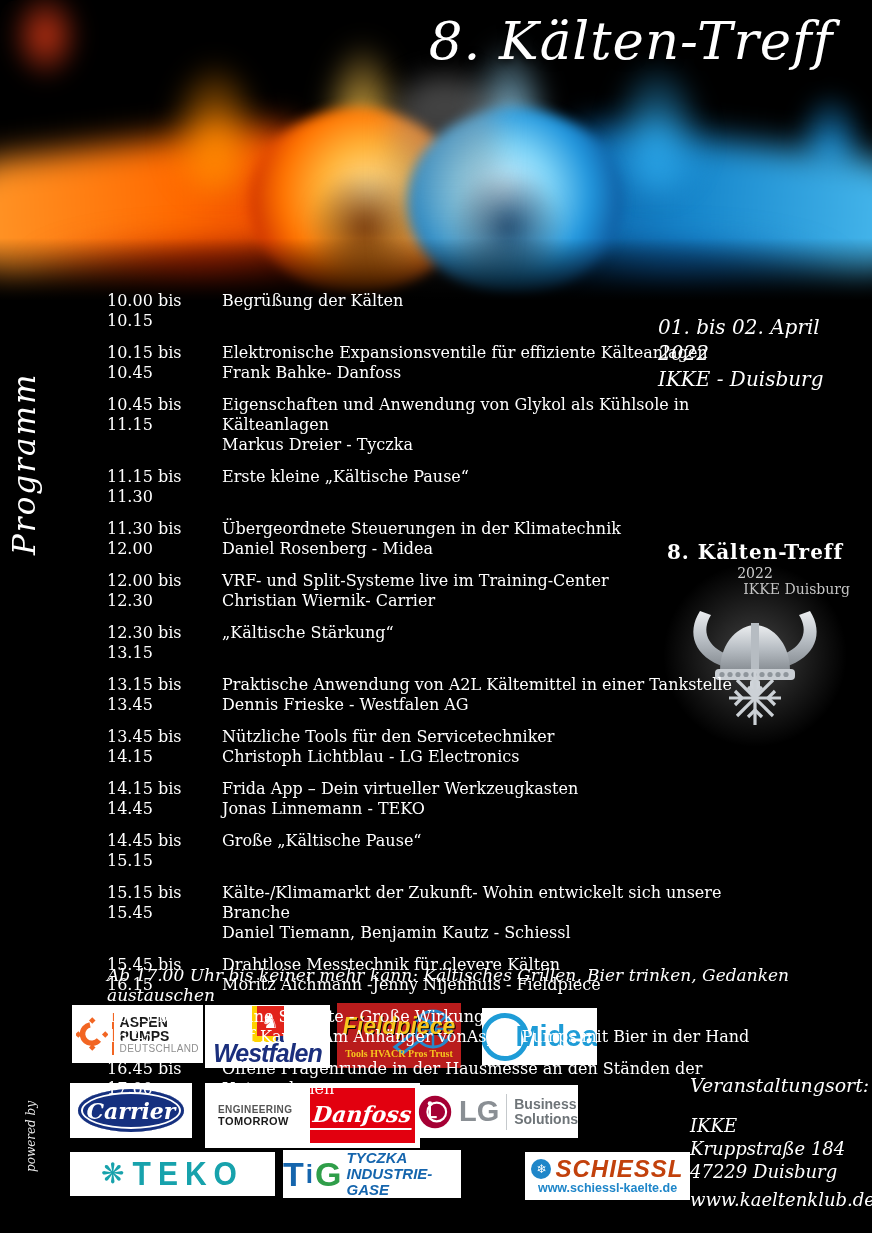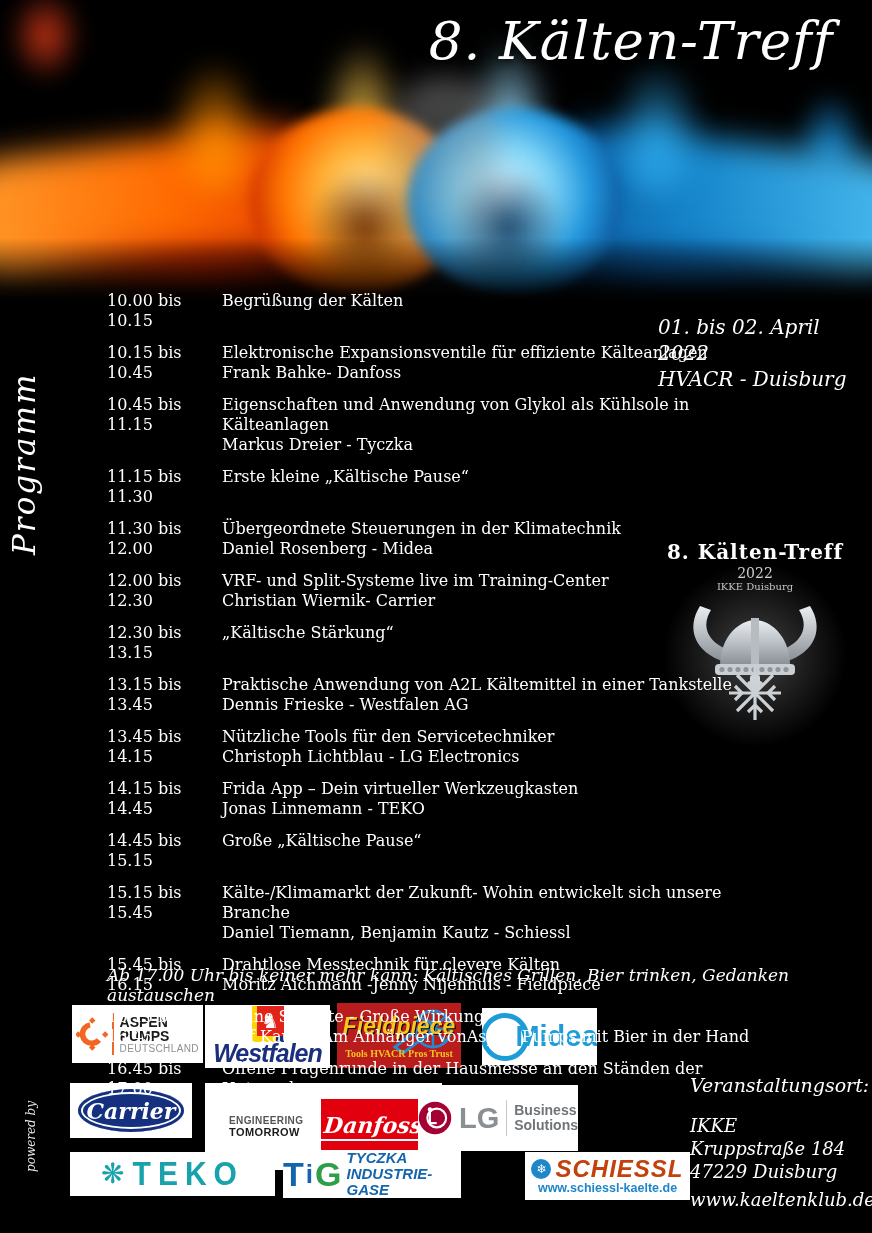--- a/index.html
+++ b/index.html
@@ -64,21 +64,21 @@
   .row .body{flex:1;font-size:16px;line-height:20px;}
   .closing{position:absolute;left:107px;top:965px;width:760px;
           font-style:italic;font-size:17px;z-index:5;}
 
   
   .badge{position:absolute;left:660px;top:540px;width:190px;text-align:center;z-index:4;}
   .badge-glow{position:absolute;left:655px;top:555px;width:200px;height:200px;border-radius:50%;
           background:radial-gradient(circle,rgba(255,255,255,.26),rgba(255,255,255,0) 65%);z-index:3;}
   .badge-title{font-size:20px;letter-spacing:1px;font-weight:600;}
   .badge-year{font-size:14px;color:#cfcfcf;margin-top:1px;}
-  .badge-loc{font-size:10px;color:#c4c4c4;margin-bottom:2px;}
+  .badge-loc{font-size:14px;color:#c4c4c4;margin-bottom:2px;text-align:right;}
 
   
   .venue{position:absolute;left:690px;top:1074px;width:175px;font-style:italic;z-index:6;}
   .venue-heading{font-size:19px;margin-bottom:18px;}
   .venue-line{font-size:18px;line-height:23px;}
   .venue-site{font-size:18px;margin-top:6px;}
 
   
   .logo{position:absolute;background:#fff;display:flex;align-items:center;justify-content:center;
         font-family:"Liberation Sans",sans-serif;font-style:normal;color:#000;overflow:hidden;}
@@ -100,28 +100,28 @@
   .fieldpiece .fp-tag{position:relative;z-index:2;font-size:10px;font-weight:700;color:#f7c51e;margin-top:8px;font-family:Liberation Serif, serif;}
   .midea{left:482px;top:1008px;width:115px;height:57px;}
   .midea .ring{width:38px;height:38px;border:5px solid #1e9cd7;border-radius:50%;margin-right:-14px;flex:0 0 auto;}
   .midea .mtext{font-size:29px;font-weight:600;color:#1e9cd7;position:relative;z-index:2;}
   .carrier{left:70px;top:1083px;width:122px;height:55px;}
   .carrier .ell{width:106px;height:43px;border-radius:50%;background:#15307f;
         box-shadow:inset 0 0 0 3px #15307f,inset 0 0 0 5px #fff;
         display:flex;align-items:center;justify-content:center;}
   .carrier .ctext{font-family:"DejaVu Serif",serif;font-style:italic;font-weight:700;
         font-size:22px;color:#fff;}
-  .danfoss{left:205px;top:1083px;width:205px;height:55px;padding:16px;}
+  .danfoss{left:205px;top:1083px;width:205px;height:55px;padding:5px;}
   .danfoss .eng{width:100px;height:55px;display:flex;flex-direction:column;justify-content:center;padding-left:8px;box-sizing:border-box;}
   .danfoss .e1{font-size:10px;font-weight:700;color:#555;letter-spacing:.4px;}
   .danfoss .e2{font-size:11px;font-weight:900;color:#1a1a1a;letter-spacing:.4px;}
   .danfoss .red{width:105px;height:55px;background:#e2000f;display:flex;align-items:center;justify-content:center;}
   .danfoss .dtext{font-family:"DejaVu Serif",serif;font-style:italic;font-weight:800;font-size:22px;
         color:#fff;border-bottom:2px solid #fff;padding:0 2px 1px 2px;transform:skewX(-6deg);}
-  .lg{left:418px;top:1085px;width:160px;height:66px;gap:7px;}
+  .lg{left:418px;top:1085px;width:160px;height:53px;gap:7px;}
   .lg .lgtext{font-size:29px;font-weight:800;color:#8a8f94;}
   .lg .lgdiv{width:1px;height:36px;background:#c5c9cc;}
   .lg .lgcol{font-size:14px;font-weight:700;color:#6e7478;line-height:15px;}
   .teko{left:70px;top:1152px;width:205px;height:44px;}
   .teko .flower{color:#17a2ac;font-size:28px;margin-right:8px;line-height:28px;}
   .teko .ttext{font-size:30px;font-weight:900;letter-spacing:7px;color:#17a2ac;transform:scaleY(1.08);}
   .tig{left:283px;top:1150px;width:178px;height:48px;gap:5px;}
   .tig .bigT{font-size:34px;font-weight:900;color:#1565ad;line-height:34px;}
   .tig .bigI{font-size:26px;font-weight:900;color:#1565ad;line-height:34px;margin-left:-3px;}
   .tig .bigG{font-size:34px;font-weight:900;color:#2f9e49;line-height:34px;margin-left:-3px;}
@@ -161,21 +161,21 @@
     <div class="hero-fade"></div>
   </div>
 
   <div class="main-title">8. Kälten-Treff</div>
 
   <div class="side-program">Programm</div>
   <div class="powered-by">powered by</div>
 
   <div class="date-block">
     <div>01. bis 02. April 2022</div>
-    <div>HVACR - Duisburg</div>
+    <div>IKKE - Duisburg</div>
   </div>
 
   <div class="schedule" id="schedule">
     <div class="row">
       <div class="time">10.00 bis 10.15</div>
       <div class="body">
         <div>Begrüßung der Kälten</div>
 
       </div>
     </div>

